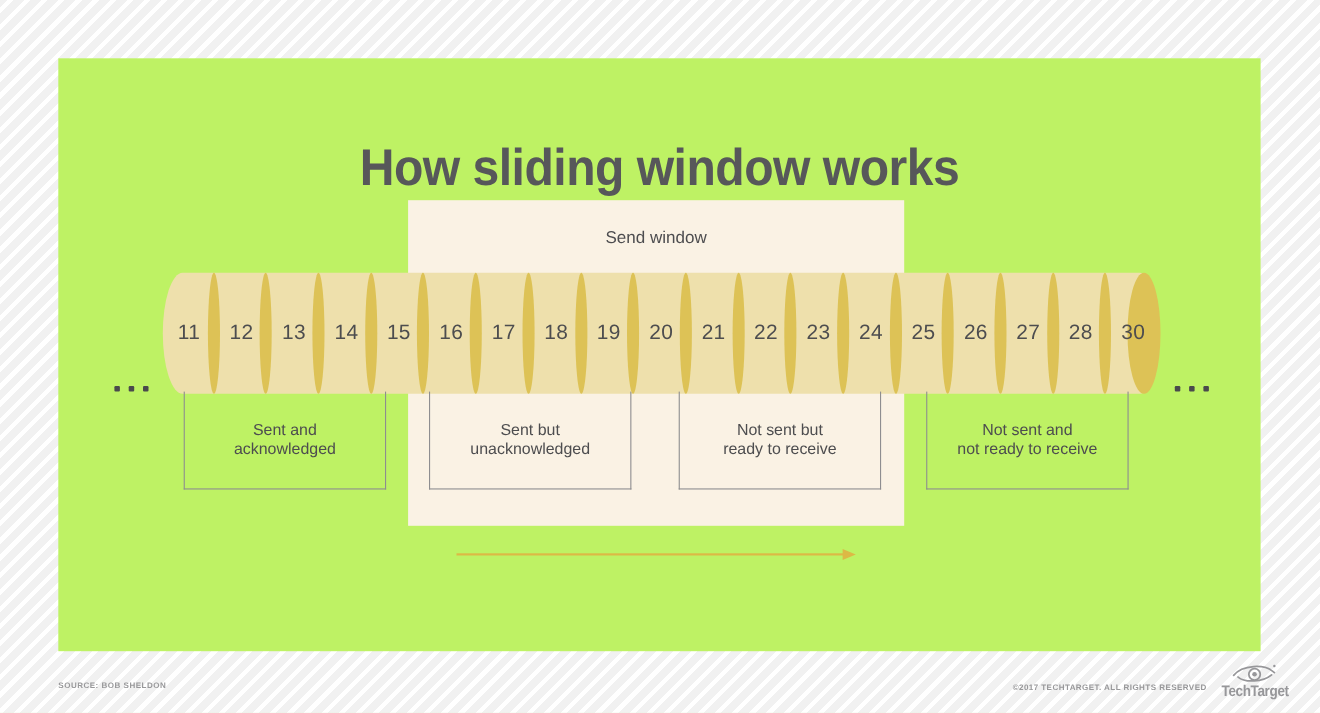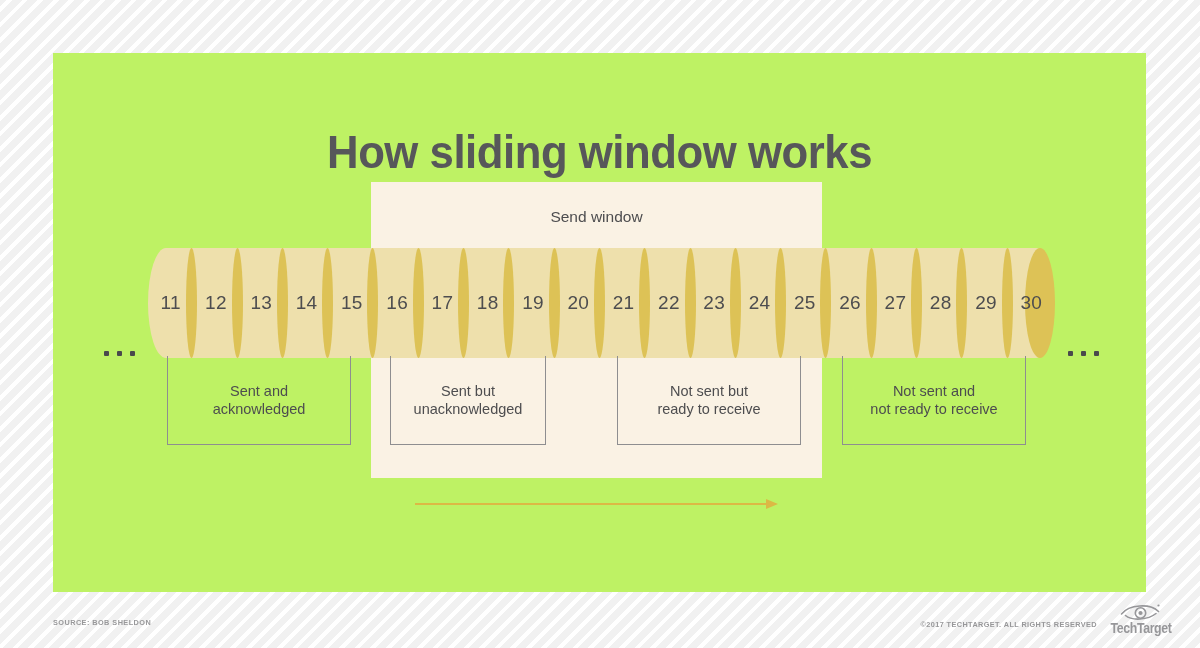--- a/index.html
+++ b/index.html
@@ -161,21 +161,21 @@
     position: absolute;
     left: 0;
     right: 0;
     top: 26px;
     text-align: center;
     font-size: 14.5px;
     line-height: 18px;
     color: #4d4d4f;
   }
   .cap-1 { left: 114px; width: 184px; }   
-  .cap-2 { left: 337px; width: 156px; }   
+  .cap-2 { left: 337px; width: 184px; }   
   .cap-3 { left: 564px; width: 184px; }   
   .cap-4 { left: 789px; width: 184px; }   
 
   
   .slide-arrow {
     position: absolute;
     left: 362px;        
     top: 446px;         
     width: 363px;
     height: 12px;
@@ -330,23 +330,20 @@
             <span class="cell-num">25</span>
           </div>
         <div class="cell">
             <span class="cell-num">26</span>
           </div>
         <div class="cell">
             <span class="cell-num">27</span>
           </div>
         <div class="cell">
             <span class="cell-num">28</span>
-          </div>
-        <div class="cell">
-            <span class="cell-num">29</span>
           </div>
         <div class="cell">
             <span class="cell-num">30</span>
           </div>
       </div>
     </div>
 
     <div class="cap-box cap-1">
       <div class="cap-text">
         <span>Sent and</span><br>

